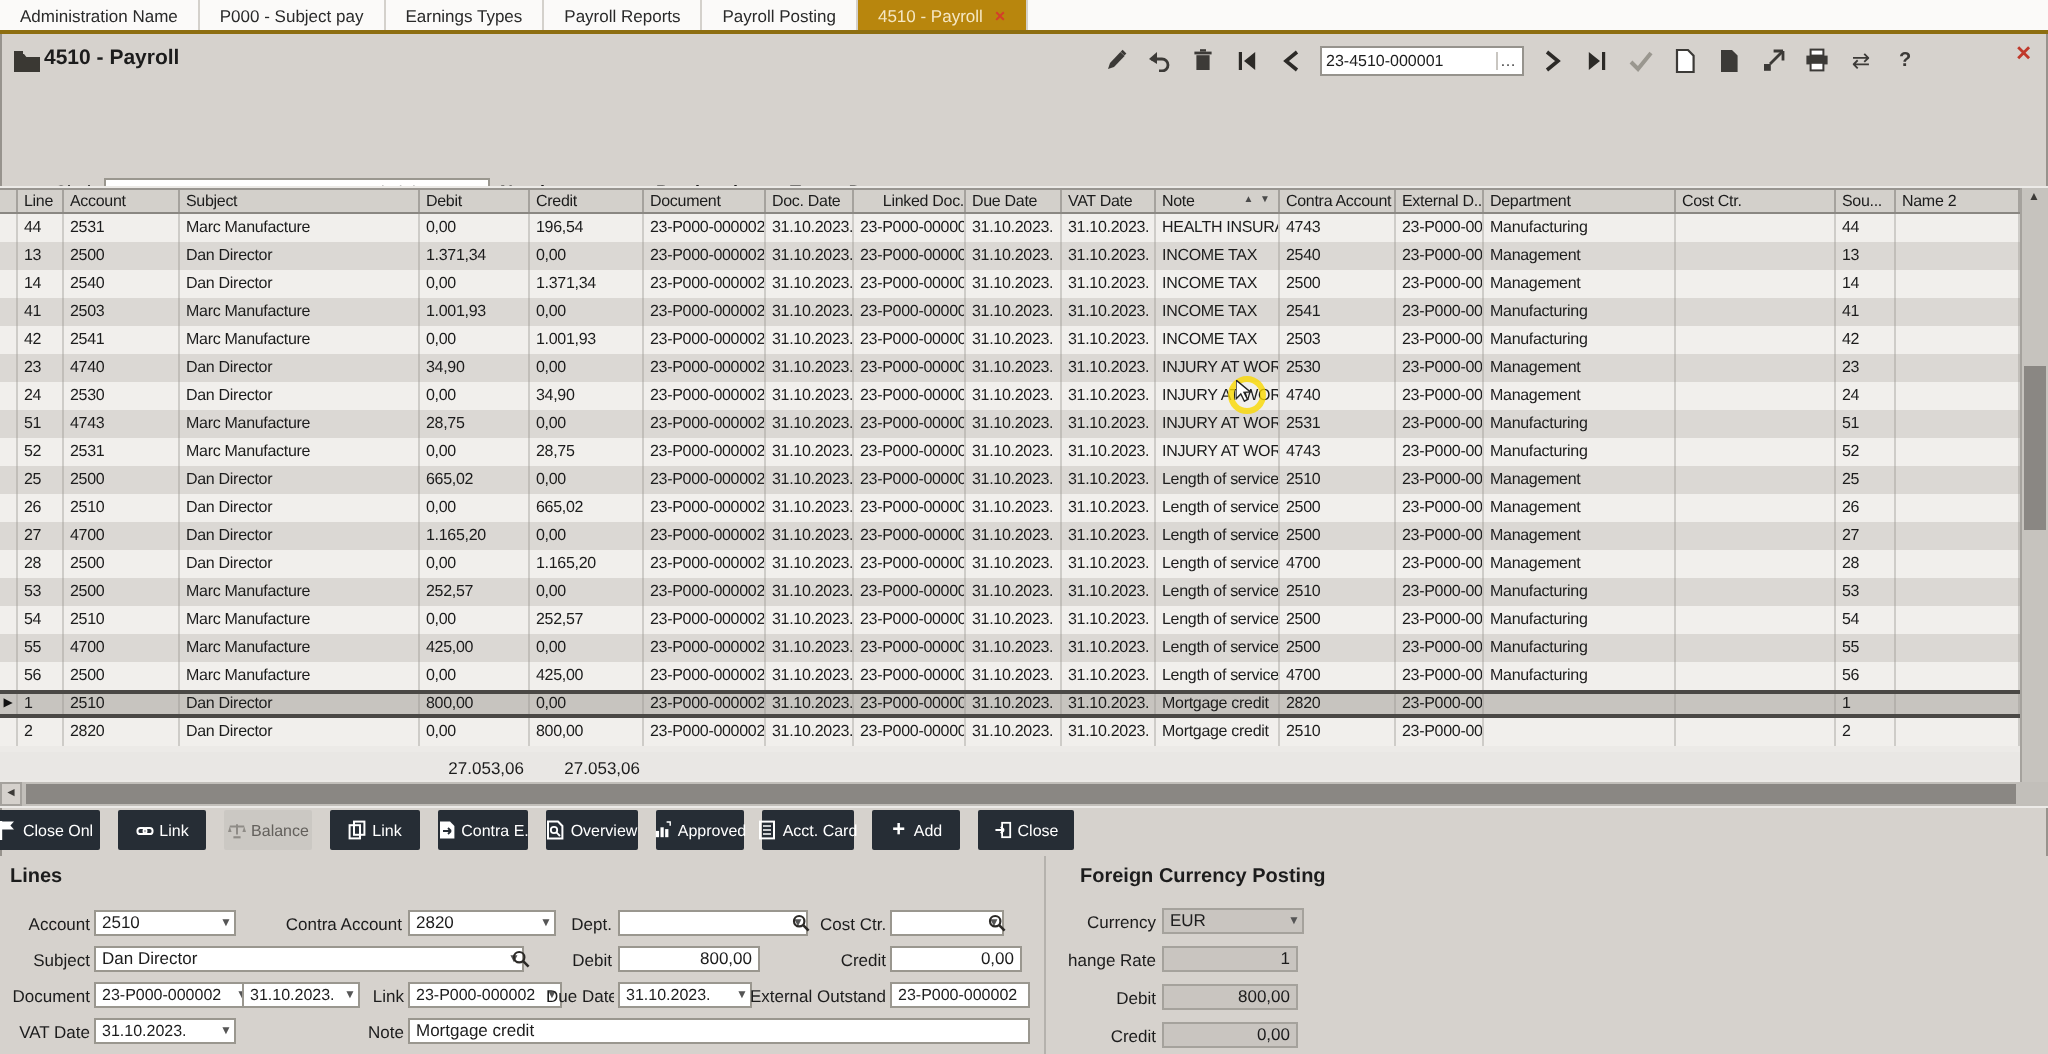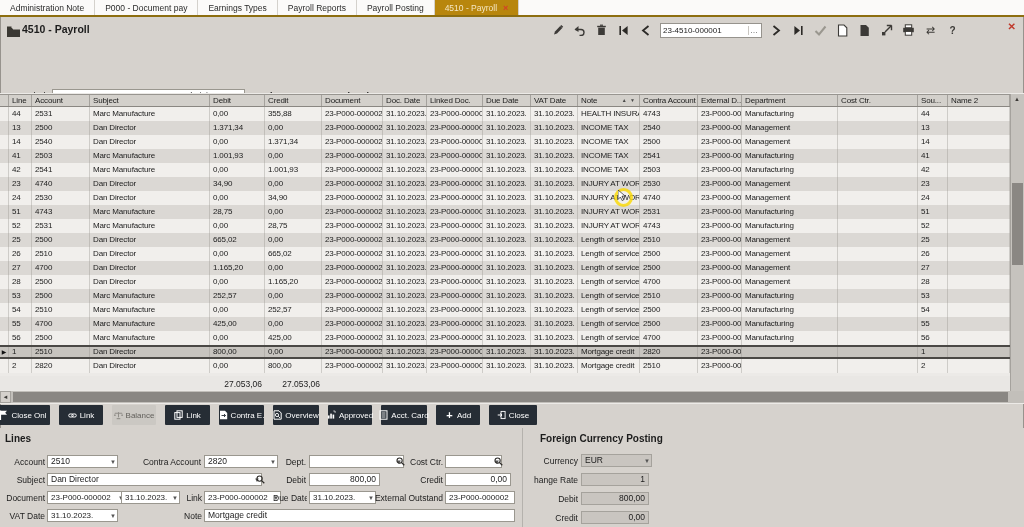--- a/index.html
+++ b/index.html
@@ -85,24 +85,24 @@
               border:3px solid rgba(250,216,0,.8);}
   #cursorarrow{position:absolute;left:6px;top:4px;}
 </style>
 </head>
 <body>
 
 <div id="app">
 
   <div id="tabbar">
       <div class="tab">
-        <span>Administration Note</span>
+        <span>Administration Name</span>
       </div>
       <div class="tab">
-        <span>P000 - Document pay</span>
+        <span>P000 - Subject pay</span>
       </div>
       <div class="tab">
         <span>Earnings Types</span>
       </div>
       <div class="tab">
         <span>Payroll Reports</span>
       </div>
       <div class="tab">
         <span>Payroll Posting</span>
       </div>
@@ -239,39 +239,39 @@
   <div id="grid">
     <div id="ghead">
         <div class="hcell" style="width: 9px;"></div>
         <div class="hcell" style="width: 23px;"><span>Line</span></div>
         <div class="hcell" style="width: 58px;"><span>Account</span></div>
         <div class="hcell" style="width: 120px;"><span>Subject</span></div>
         <div class="hcell" style="width: 55px;"><span>Debit</span></div>
         <div class="hcell" style="width: 57px;"><span>Credit</span></div>
         <div class="hcell" style="width: 61px;"><span>Document</span></div>
         <div class="hcell" style="width: 44px;"><span>Doc. Date</span></div>
-        <div class="hcell" style="width: 56px;"><span>Linked Doc.</span></div>
+        <div class="hcell" style="width: 56px; text-align: right;"><span>Linked Doc.</span></div>
         <div class="hcell" style="width: 48px;"><span>Due Date</span></div>
         <div class="hcell" style="width: 47px;"><span>VAT Date</span></div>
         <div class="hcell" style="width: 62px;"><span>Note</span><span class="sorticons">▲ ▼</span></div>
         <div class="hcell" style="width: 58px;"><span>Contra Account</span></div>
         <div class="hcell" style="width: 44px;"><span>External D...</span></div>
         <div class="hcell" style="width: 96px;"><span>Department</span></div>
         <div class="hcell" style="width: 80px;"><span>Cost Ctr.</span></div>
         <div class="hcell" style="width: 30px;"><span>Sou...</span></div>
         <div class="hcell" style="width: 62px;"><span>Name 2</span></div>
       </div>
     <div id="gbody">
         <div class="trow lt">
           <div class="tcell selector" style="width: 9px;"></div>
           <div class="tcell" style="width: 23px;">44</div>
           <div class="tcell" style="width: 58px;">2531</div>
           <div class="tcell" style="width: 120px;">Marc Manufacture</div>
           <div class="tcell" style="width: 55px;">0,00</div>
-          <div class="tcell" style="width: 57px;">355,88</div>
+          <div class="tcell" style="width: 57px;">196,54</div>
           <div class="tcell" style="width: 61px;">23-P000-000002</div>
           <div class="tcell" style="width: 44px;">31.10.2023.</div>
           <div class="tcell" style="width: 56px;">23-P000-000002</div>
           <div class="tcell" style="width: 48px;">31.10.2023.</div>
           <div class="tcell" style="width: 47px;">31.10.2023.</div>
           <div class="tcell" style="width: 62px;">HEALTH INSURANCE</div>
           <div class="tcell" style="width: 58px;">4743</div>
           <div class="tcell" style="width: 44px;">23-P000-000002</div>
           <div class="tcell" style="width: 96px;">Manufacturing</div>
           <div class="tcell" style="width: 80px;"></div>

